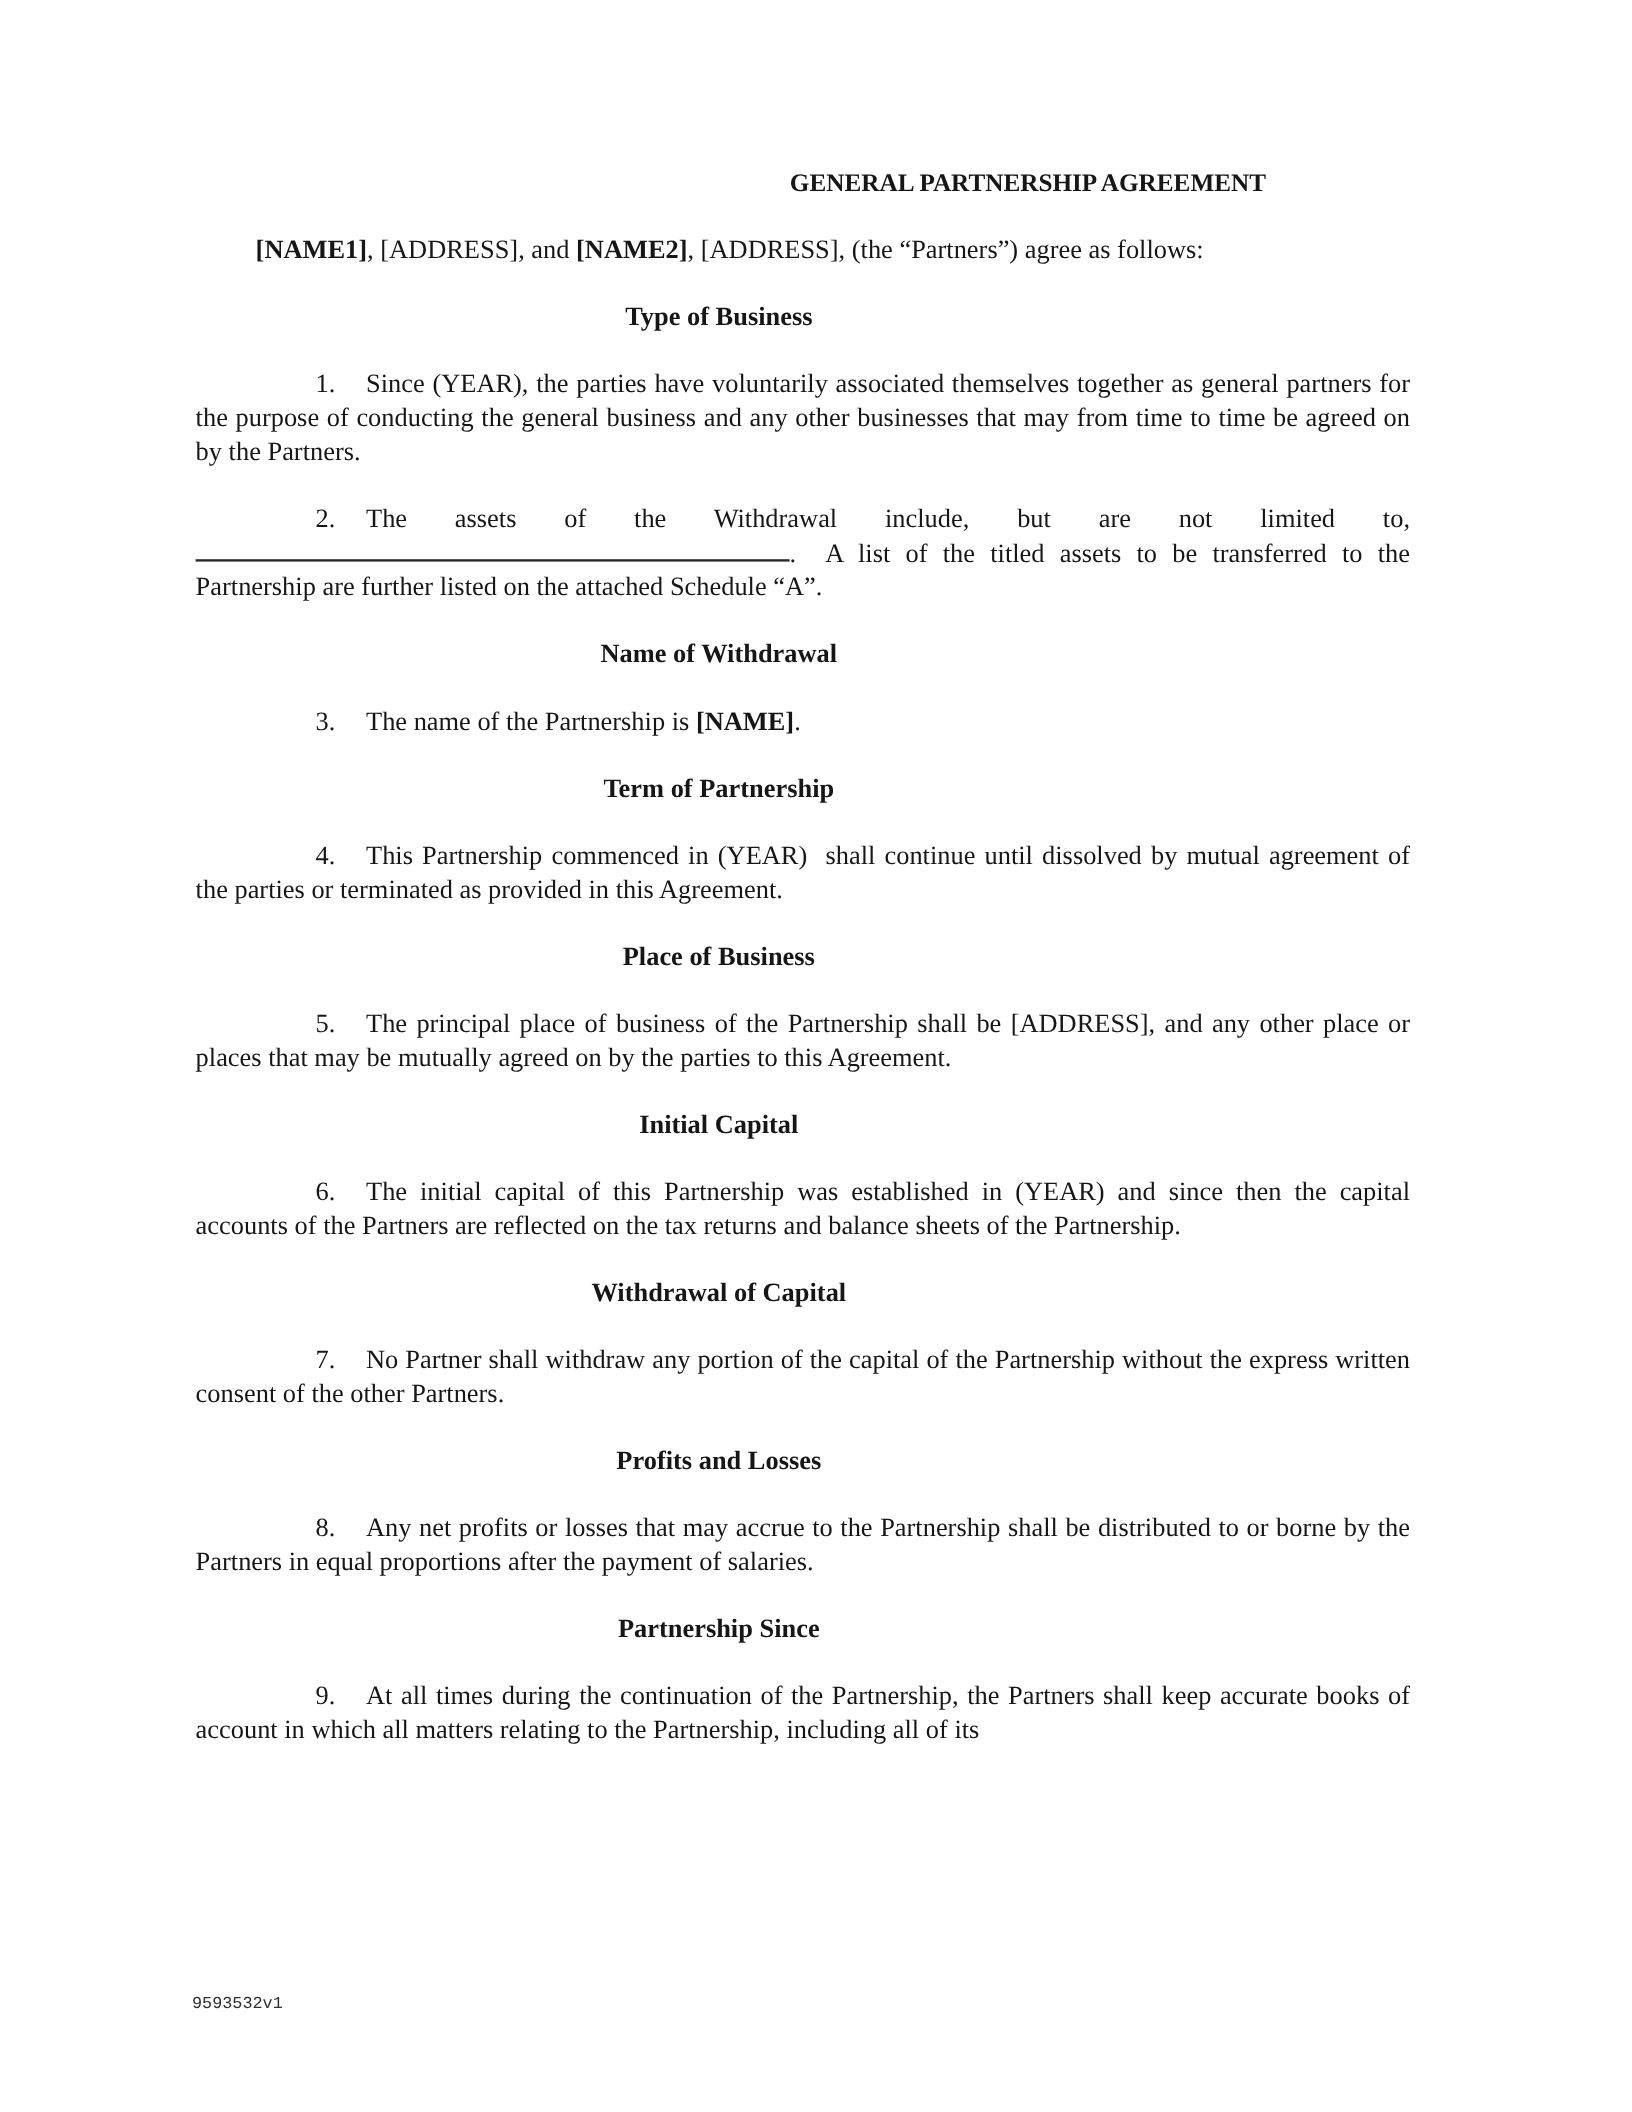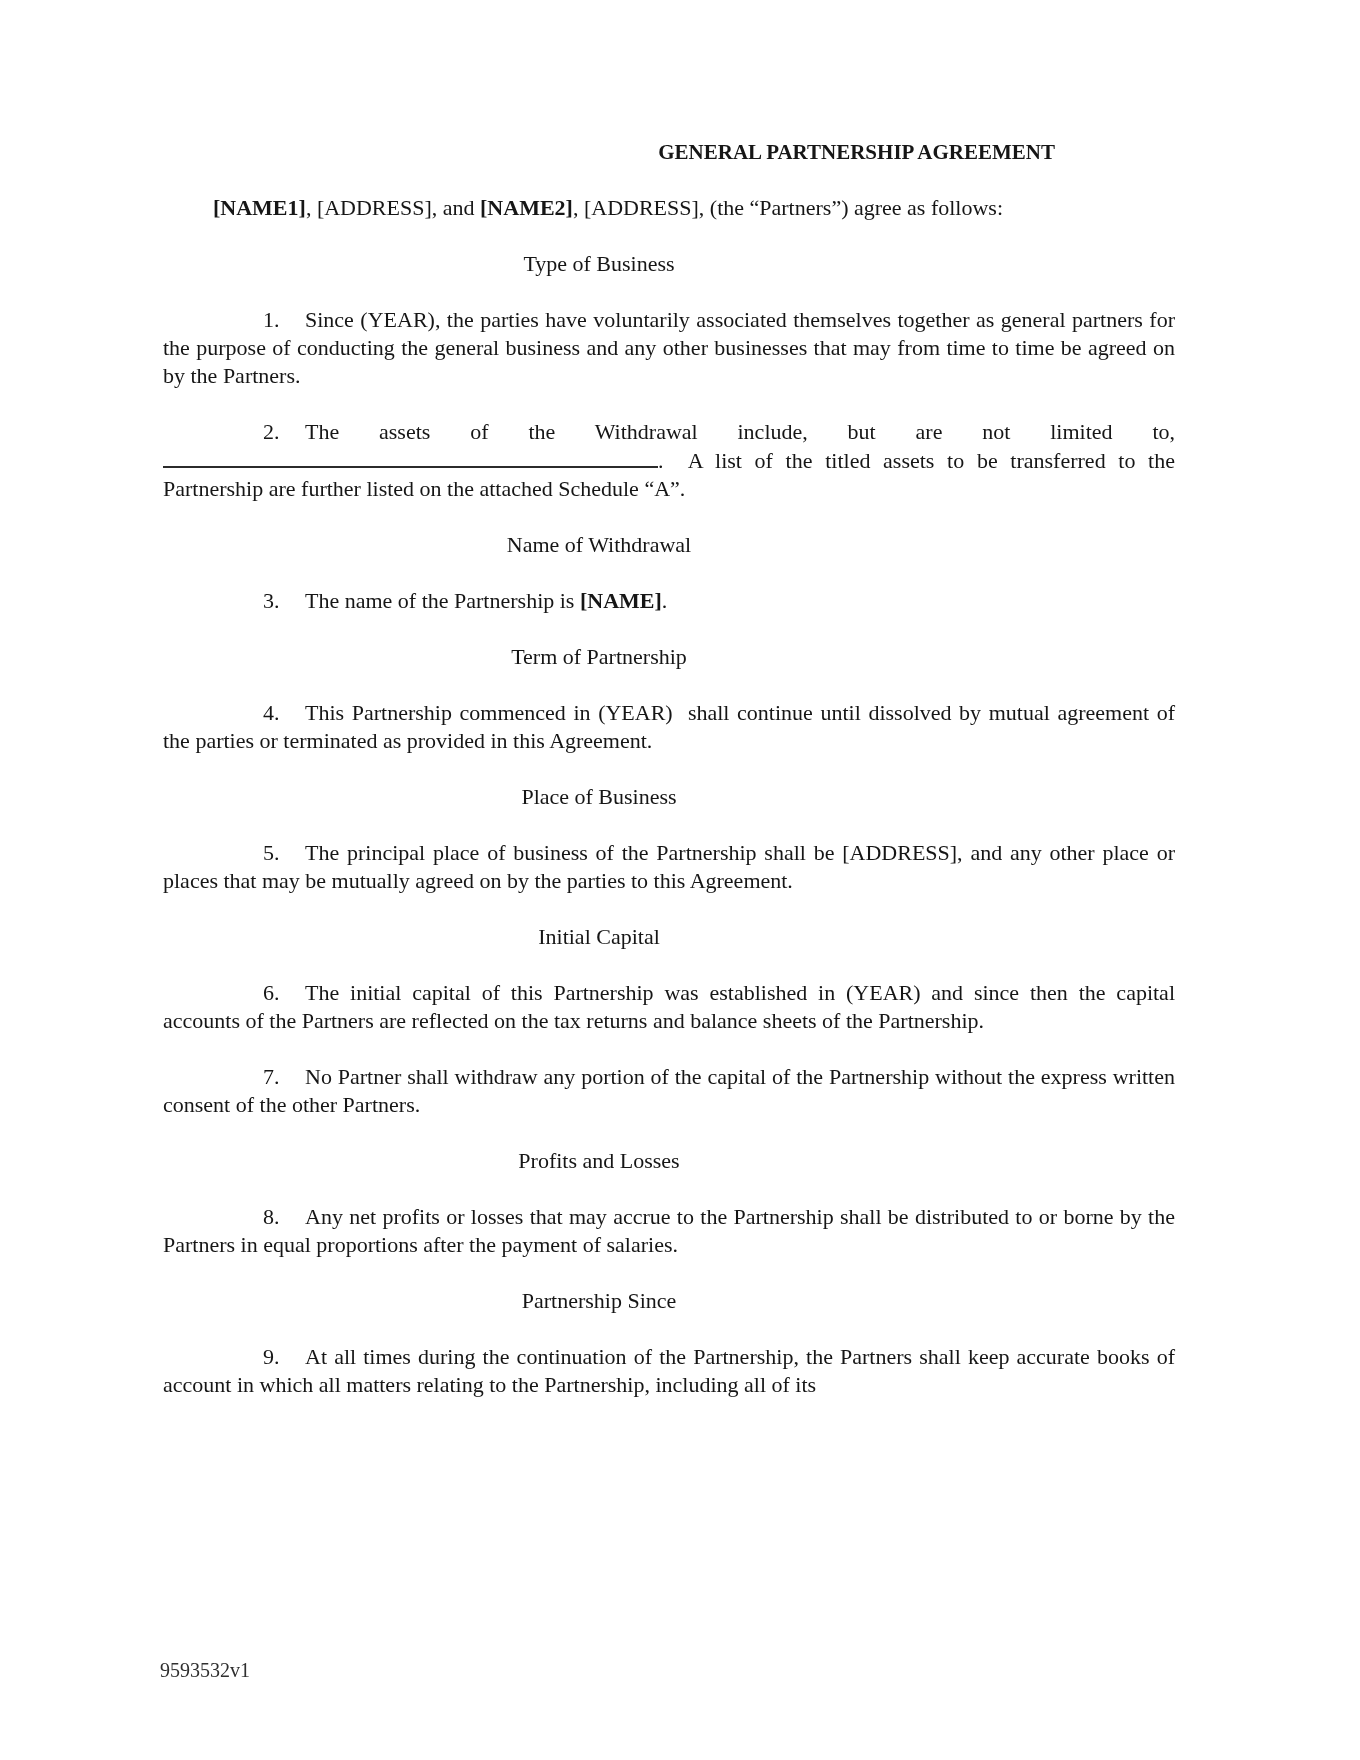--- a/index.html
+++ b/index.html
@@ -26,21 +26,21 @@
     font-size: 21px;
     line-height: 28px;
     font-weight: bold;
     text-align: right;
     padding-right: 120px;
     margin: 0 0 28px 0;
   }
   .heading {
     font-size: 22px;
     line-height: 28px;
-    font-weight: normal;
+    font-weight: bold;
     text-align: center;
     padding-right: 120px;
     margin: 28px 0;
   }
   p {
     font-size: 22px;
     line-height: 28px;
     text-align: justify;
     margin: 28px 0;
   }
@@ -61,23 +61,24 @@
   .blank {
     display: inline-block;
     width: 495px;
     height: 20px;
     border-bottom: 2px solid #2b2b2b;
   }
   .footer {
     position: absolute;
     left: 160px;
     top: 1660px;
-    font-size: 20px;
+    font-size: 14px;
     line-height: 20px;
     color: #2f2f2f;
+    font-family: Liberation Mono, monospace;
   }
 </style>
 </head>
 <body>
 
 <div class="page">
 
   <h1 class="title">GENERAL PARTNERSHIP AGREEMENT</h1>
 
   <p class="intro"><span class="b">[NAME1]</span><span>, [ADDRESS], and </span><span class="b">[NAME2]</span><span>, [ADDRESS], (the “Partners”) agree as follows:</span></p>
@@ -97,20 +98,21 @@
   <p class="num-para"><span class="num">4.</span><span>This Partnership commenced in (YEAR)&nbsp; shall continue until dissolved by mutual agreement of the parties or terminated as provided in this Agreement.</span></p>
 
   <h2 class="heading">Place of Business</h2>
 
   <p class="num-para"><span class="num">5.</span><span>The principal place of business of the Partnership shall be [ADDRESS], and any other place or places that may be mutually agreed on by the parties to this Agreement.</span></p>
 
   <h2 class="heading">Initial Capital</h2>
 
   <p class="num-para"><span class="num">6.</span><span>The initial capital of this Partnership was established in (YEAR) and since then the capital accounts of the Partners are reflected on the tax returns and balance sheets of the Partnership.</span></p>
 
+  <h2 class="heading">Withdrawal of Capital</h2>
 
   <p class="num-para"><span class="num">7.</span><span>No Partner shall withdraw any portion of the capital of the Partnership without the express written consent of the other Partners.</span></p>
 
   <h2 class="heading">Profits and Losses</h2>
 
   <p class="num-para"><span class="num">8.</span><span>Any net profits or losses that may accrue to the Partnership shall be distributed to or borne by the Partners in equal proportions after the payment of salaries.</span></p>
 
   <h2 class="heading">Partnership Since</h2>
 
   <p class="num-para"><span class="num">9.</span><span>At all times during the continuation of the Partnership, the Partners shall keep accurate books of account in which all matters relating to the Partnership, including all of its</span></p>

